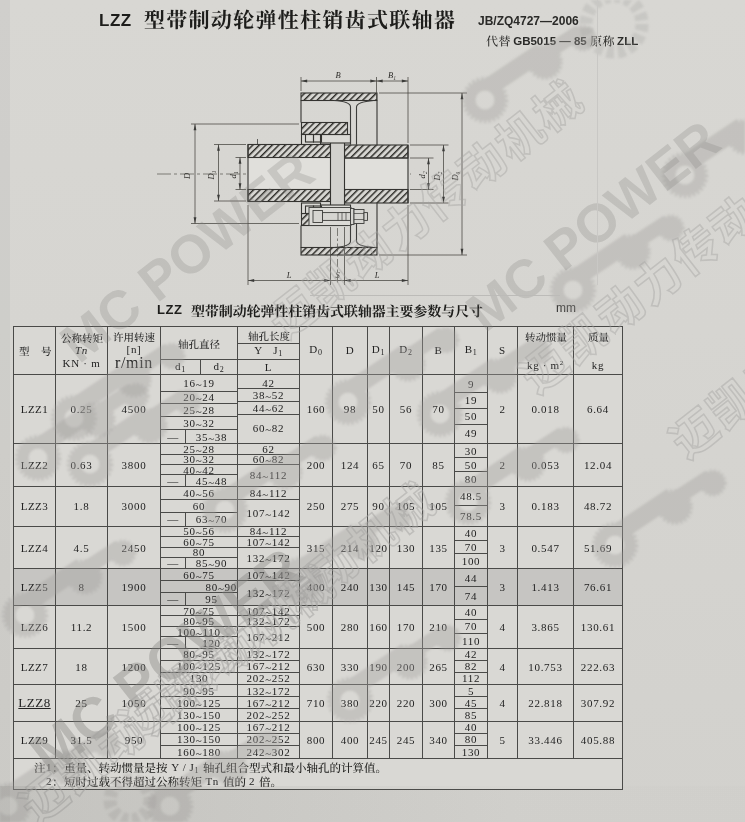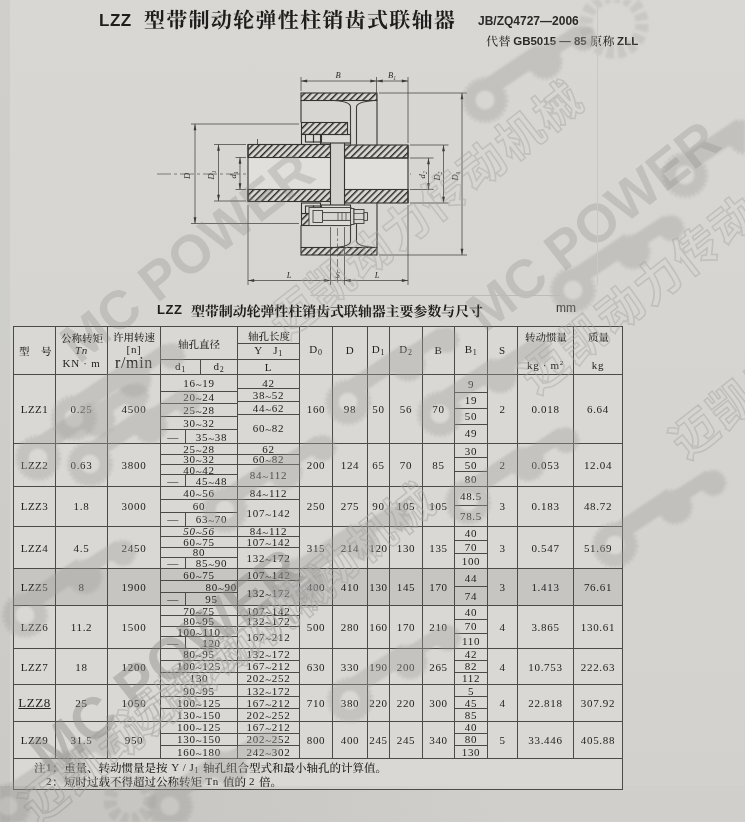--- a/index.html
+++ b/index.html
@@ -357,21 +357,21 @@
 <td style="">0.183</td>
 <td style="">48.72</td>
 </tr>
 
 <tr style="height:41.7px;">
 <td style="font-size:11px;letter-spacing:0.5px;">LZZ4</td>
 <td style="">4.5</td>
 <td style="">2450</td>
 <td colspan="2" style="">
             <div class="stack">
-              <div style="height:10.43px;font-style:italic;">50<span class="tld">~</span>56</div>
+              <div style="height:10.43px;">50<span class="tld">~</span>56</div>
               <div style="height:10.43px;">60<span class="tld">~</span>75</div>
               <div style="height:10.43px;">80</div>
               <div class="splitrow" style="height:10.43px;">
                 <div style="width:25px;border-right:1px solid #4a4a48;">—</div>
                 <div style="flex:1;">85<span class="tld">~</span>90</div>
               </div>
             </div>
           </td>
 <td style="">
             <div class="stack">
@@ -411,21 +411,21 @@
               </div>
             </div>
           </td>
 <td style="background:#c6c5c2;">
             <div class="stack">
               <div style="height:11.90px;">107<span class="tld">~</span>142</div>
               <div style="height:23.80px;">132<span class="tld">~</span>172</div>
             </div>
           </td>
 <td style="background:#c6c5c2;">400</td>
-<td style="background:#c6c5c2;">410</td>
+<td style="background:#c6c5c2;">240</td>
 <td style="background:#c6c5c2;">130</td>
 <td style="background:#c6c5c2;">145</td>
 <td style="background:#c6c5c2;">170</td>
 <td style="background:#c6c5c2;">
             <div class="stack">
               <div style="height:17.85px;">44</div>
               <div style="height:17.85px;">74</div>
             </div>
           </td>
 <td style="background:#c6c5c2;">3</td>

